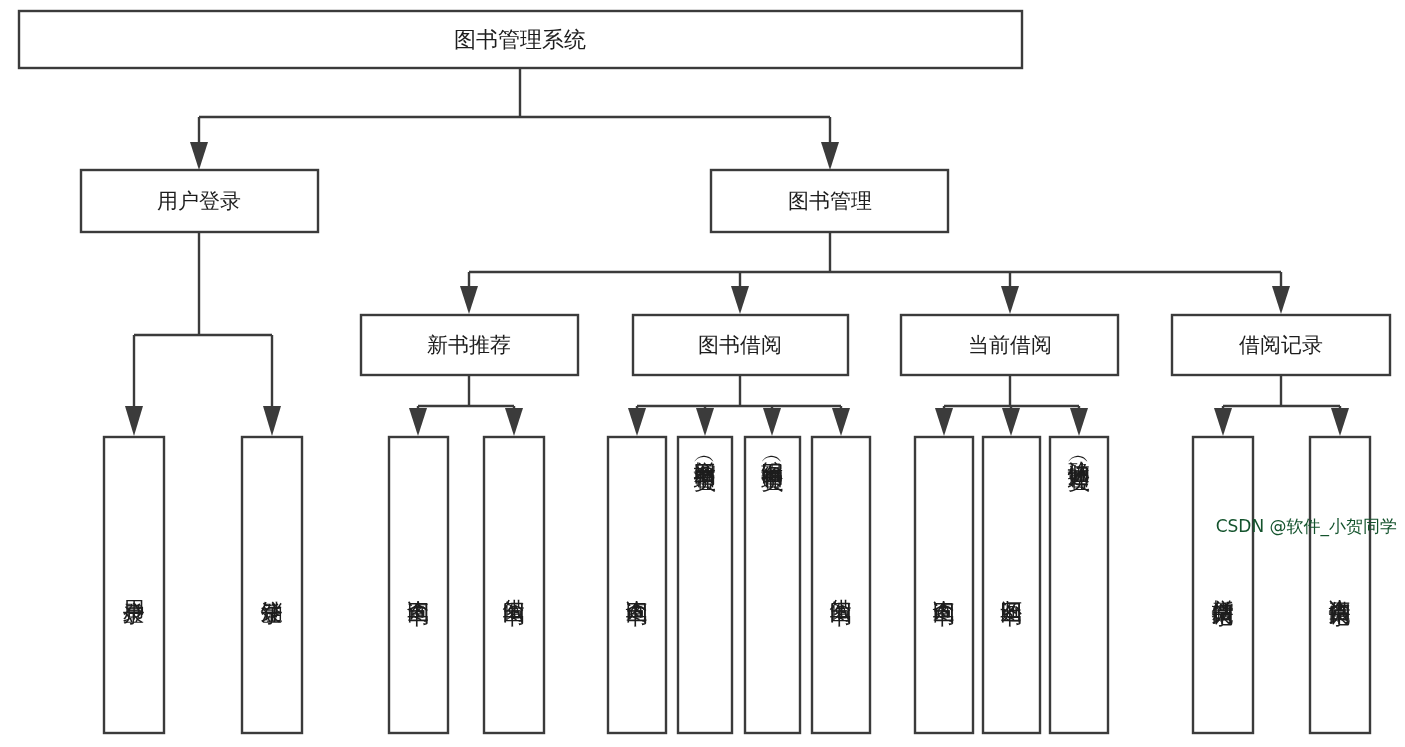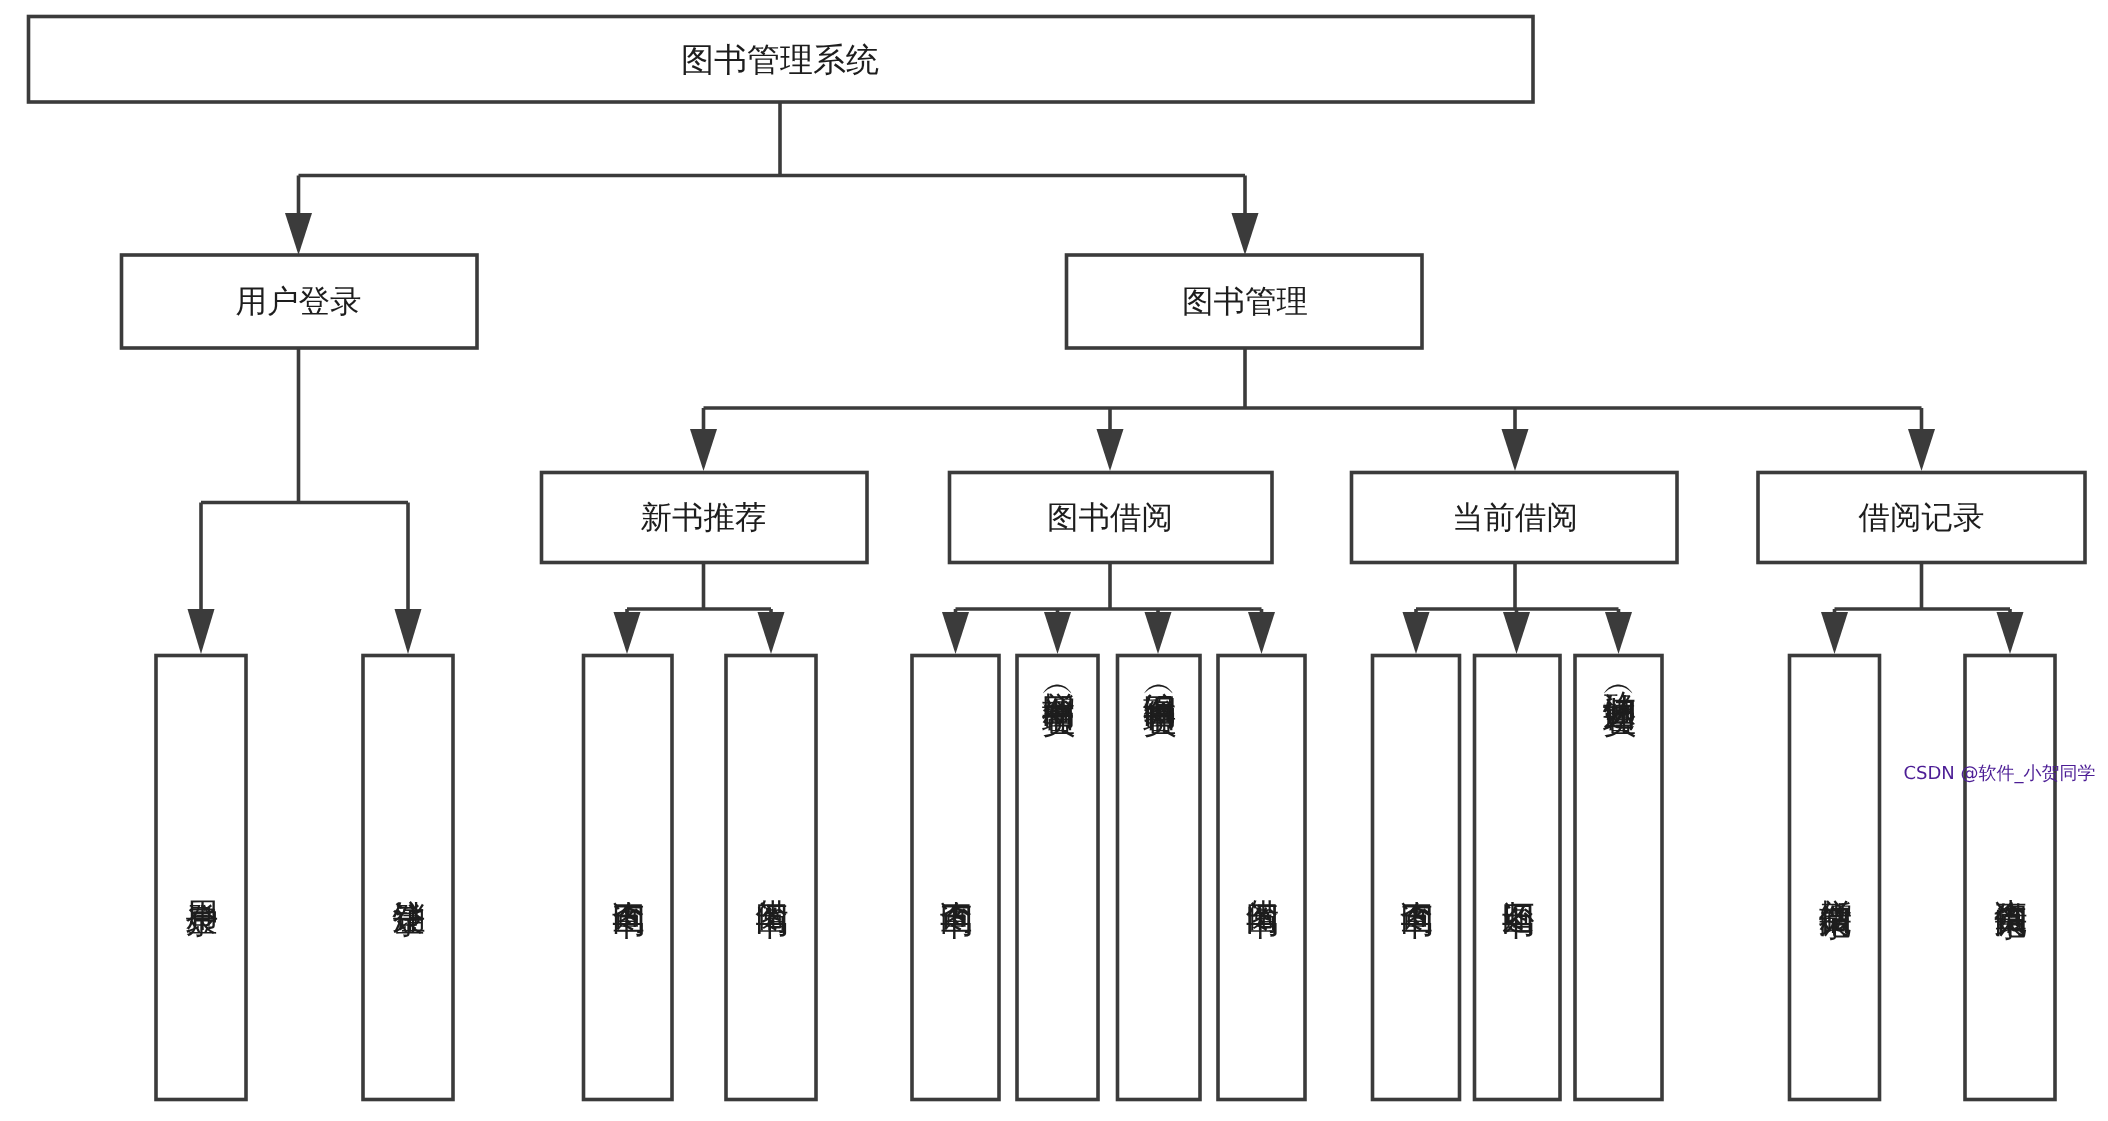--- a/index.html
+++ b/index.html
@@ -67,24 +67,24 @@
     font-family: "DejaVu Sans", "Liberation Sans", sans-serif;
     font-size: 22px;
     line-height: 1.06;
     color: #1d1d1d;
     letter-spacing: 1.5px;
     white-space: nowrap;
   }
   .watermark {
     position: absolute;
     right: 8px;
-    bottom: 18px;
-    font-family: "DejaVu Sans", "Liberation Sans", sans-serif;
-    font-size: 12px;
-    color: #4c1d95;
+    bottom: 4px;
+    font-family: "DejaVu Sans", "Liberation Sans", sans-serif;
+    font-size: 17px;
+    color: #14532d;
     white-space: nowrap;
     pointer-events: none;
   }
 </style>
 </head>
 <body>
 
 <div id="diagram-root">
 
   <svg class="diagram" viewBox="0 0 1405 747">

